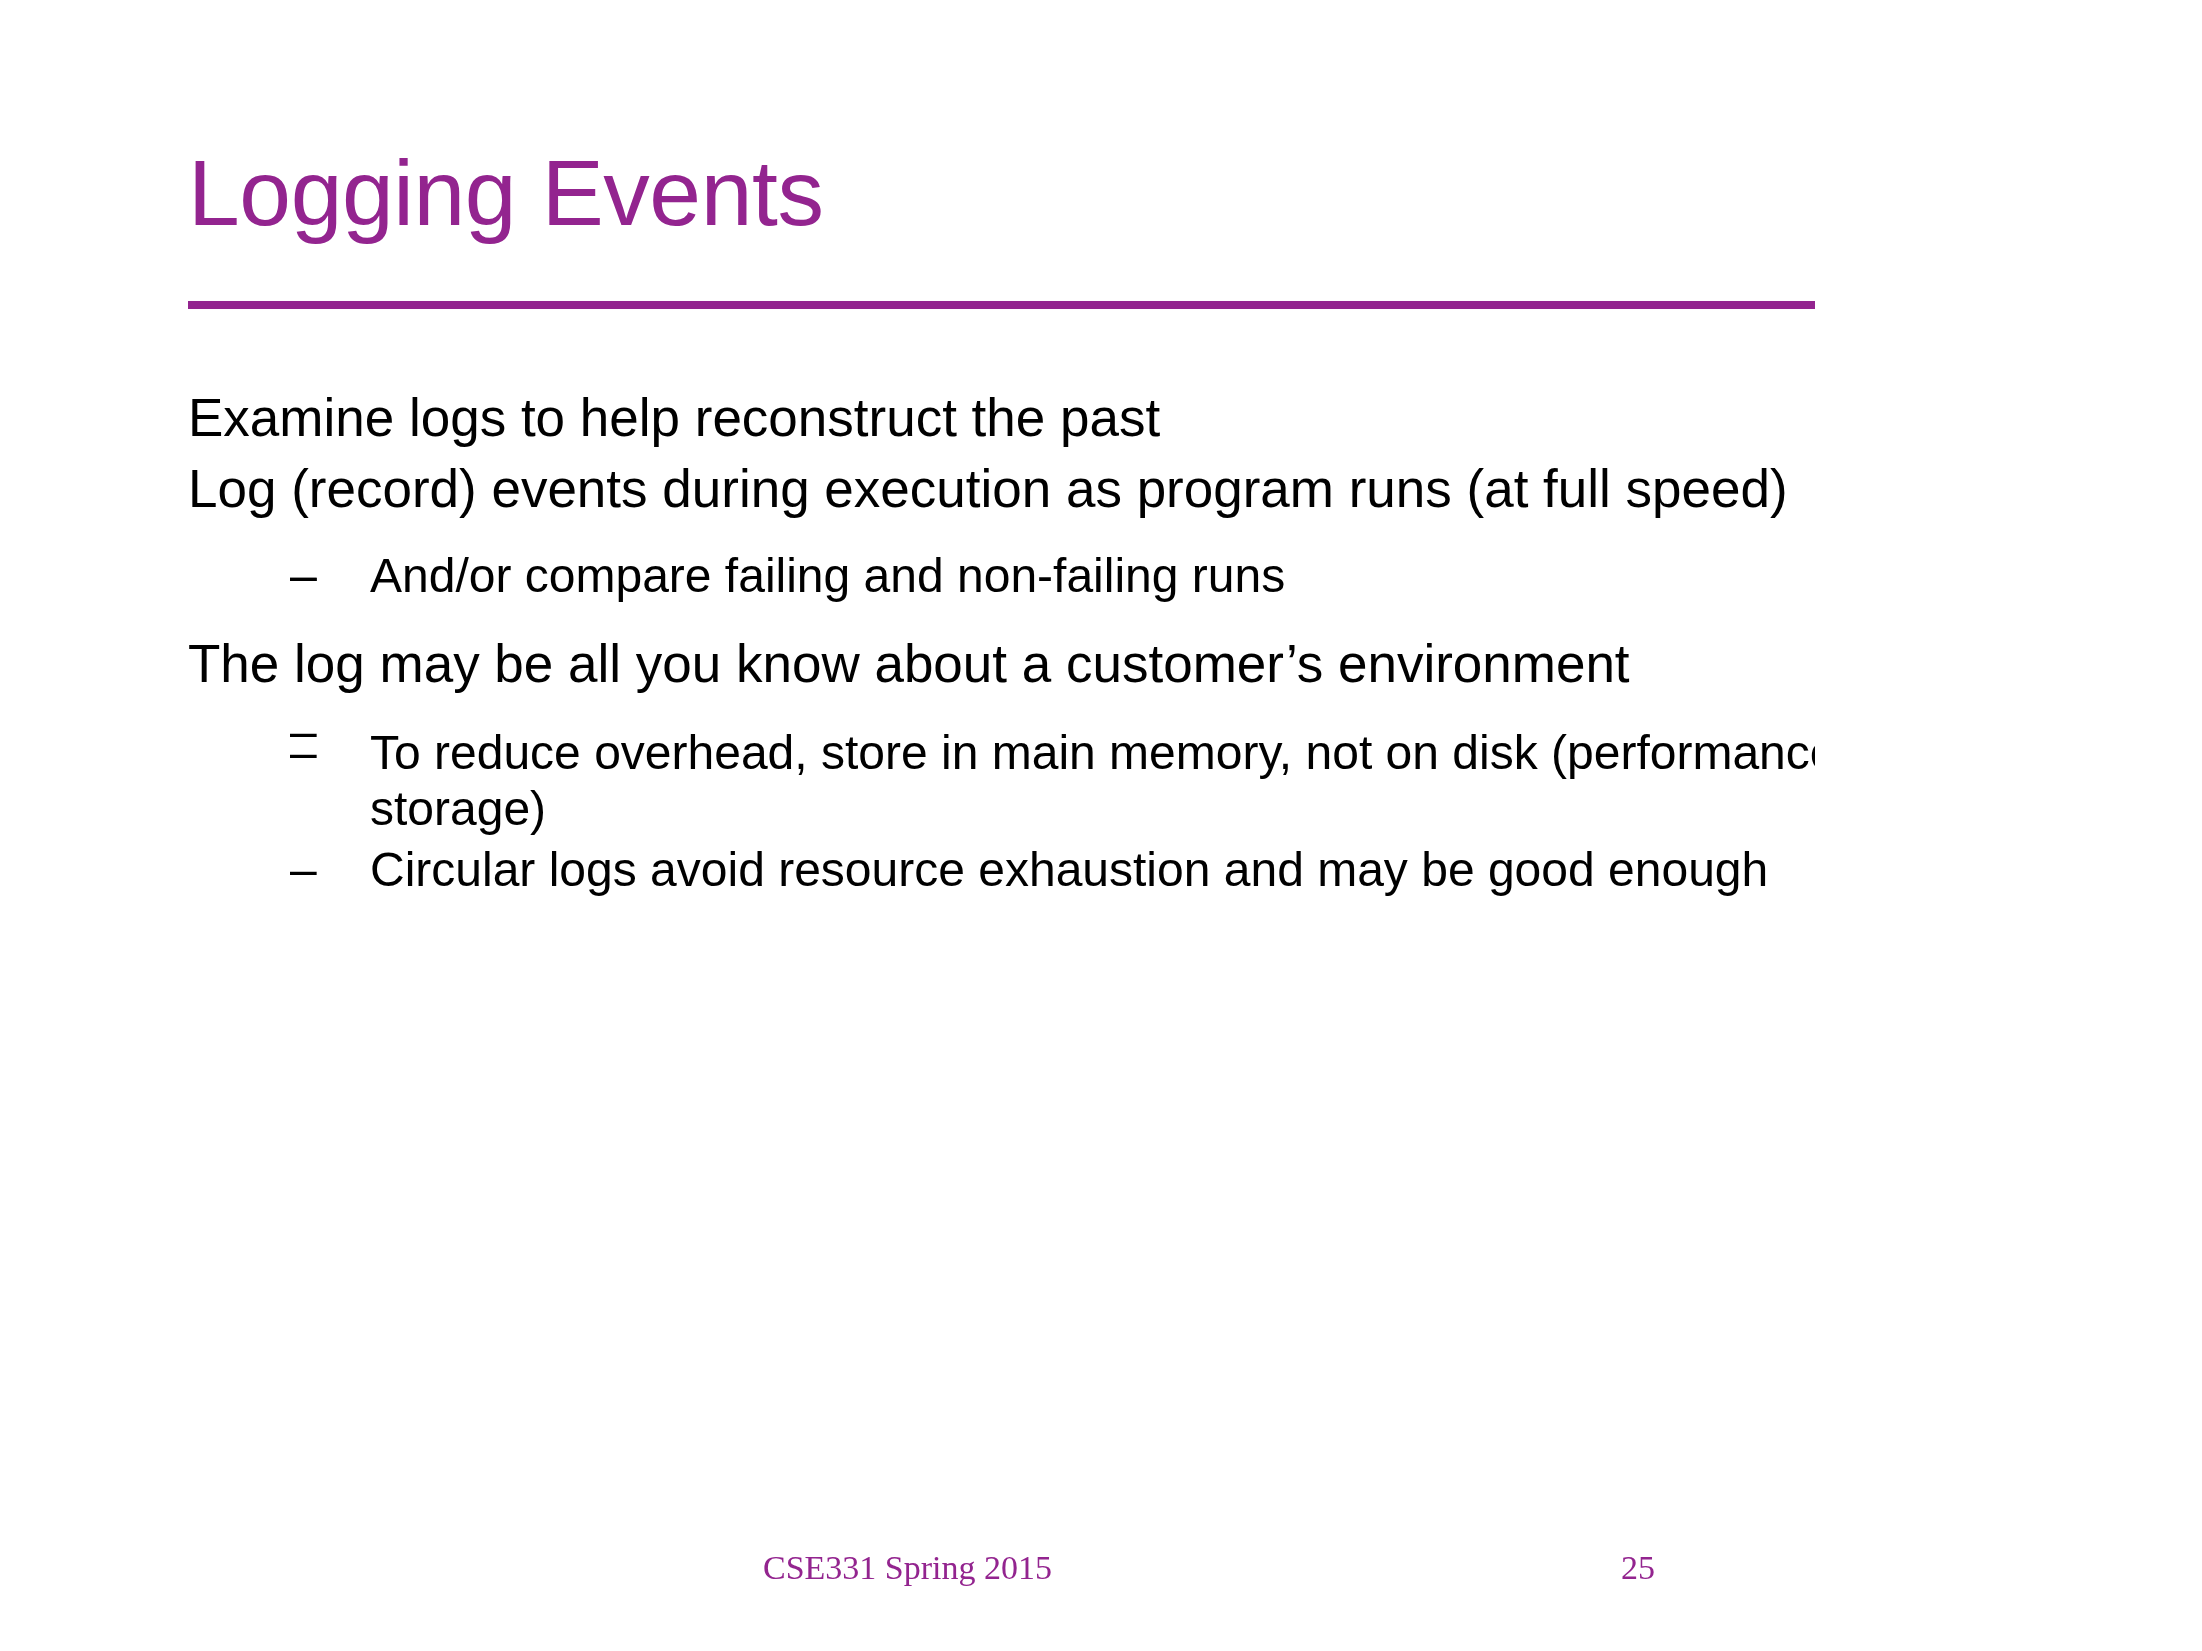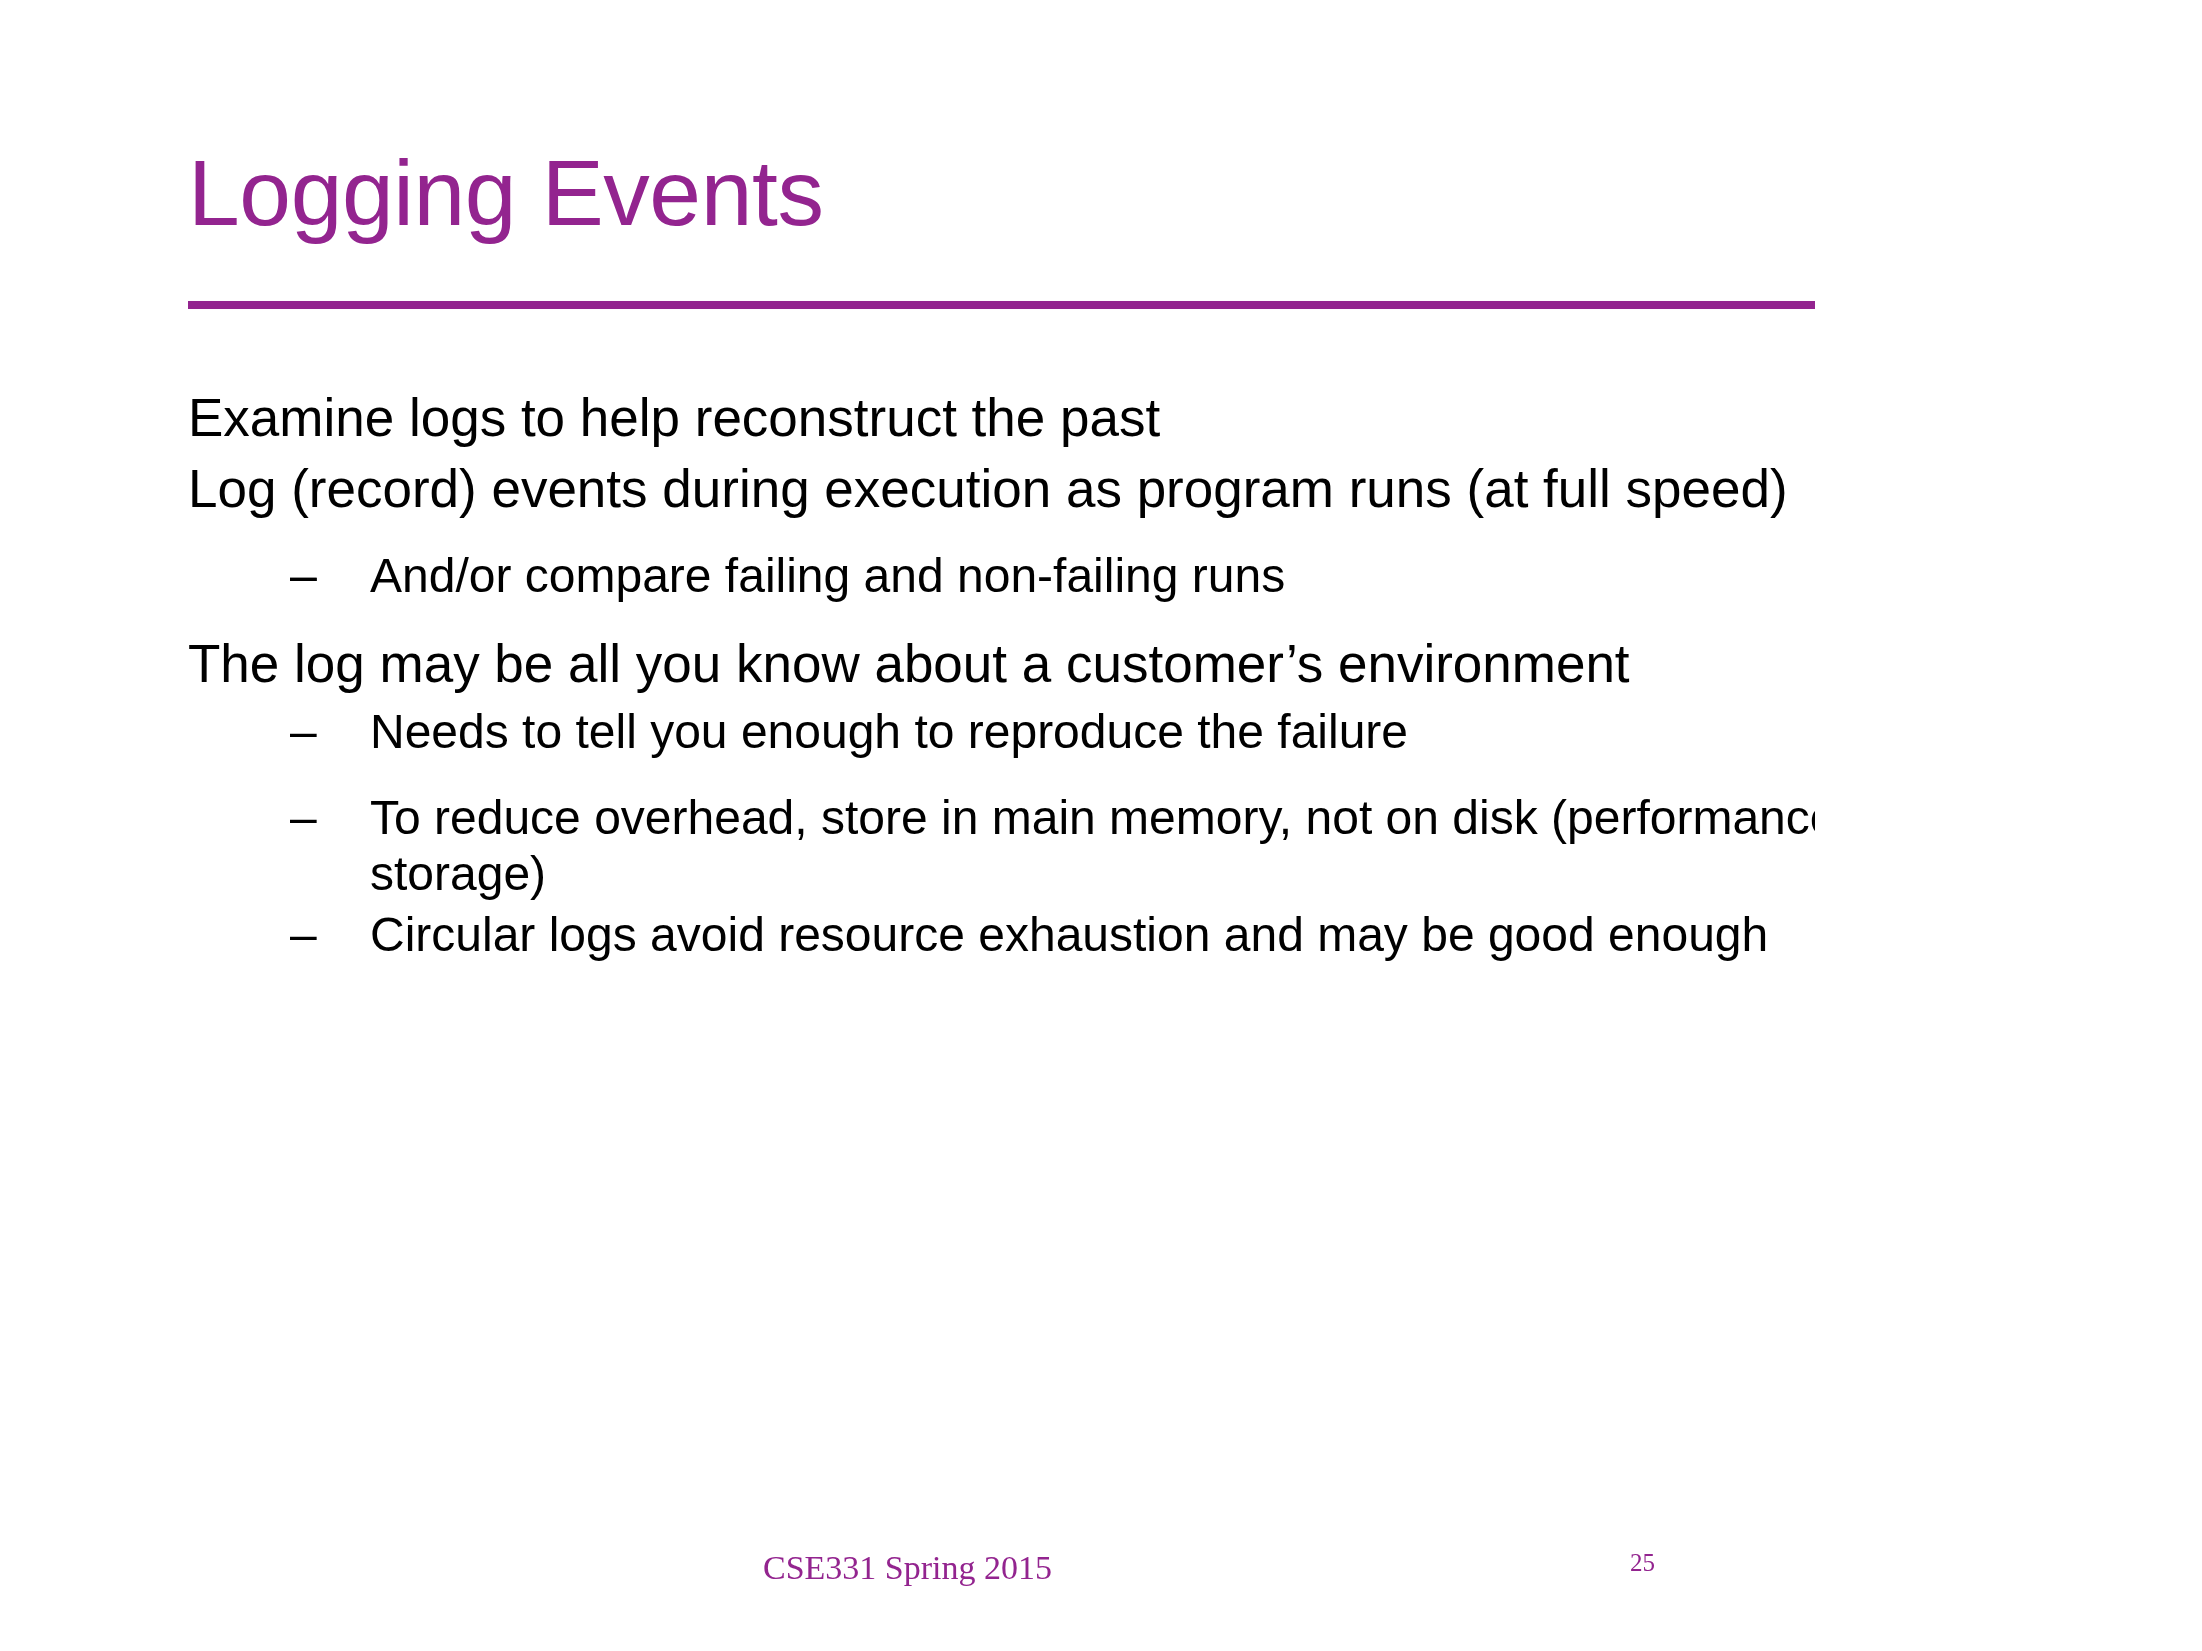--- a/index.html
+++ b/index.html
@@ -78,21 +78,21 @@
     text-align: center;
     color: #93248F;
     font-size: 34px;
     font-family: "Liberation Serif", serif;
   }
   .footer-page {
     position: absolute;
     right: 160px;
     top: 1549px;
     color: #93248F;
-    font-size: 25px;
+    font-size: 34px;
     font-family: "Liberation Serif", serif;
   }
 </style>
 </head>
 <body>
 
 <div class="slide">
 
   <div class="slide-title">Logging Events</div>
   <div class="title-rule"></div>
@@ -109,21 +109,20 @@
       <p class="lvl2">
         <span class="dash">–</span>
         <span>And/or compare failing and non-failing runs</span>
       </p>
     </div>
 
     <p class="lvl1 tight">The log may be all you know about a customer’s environment</p>
     <div class="lvl2-wrap">
       <p class="lvl2">
         <span class="dash">–</span>
-        <span>Needs to tell you enough to reproduce the failure</span>
       </p>
     </div>
 
     <div class="lvl2-wrap">
       <p class="lvl2">
         <span class="dash">–</span>
         <span>To reduce overhead, store in main memory, not on disk (performance vs stable storage)</span>
       </p>
       <p class="lvl2">
         <span class="dash">–</span>

